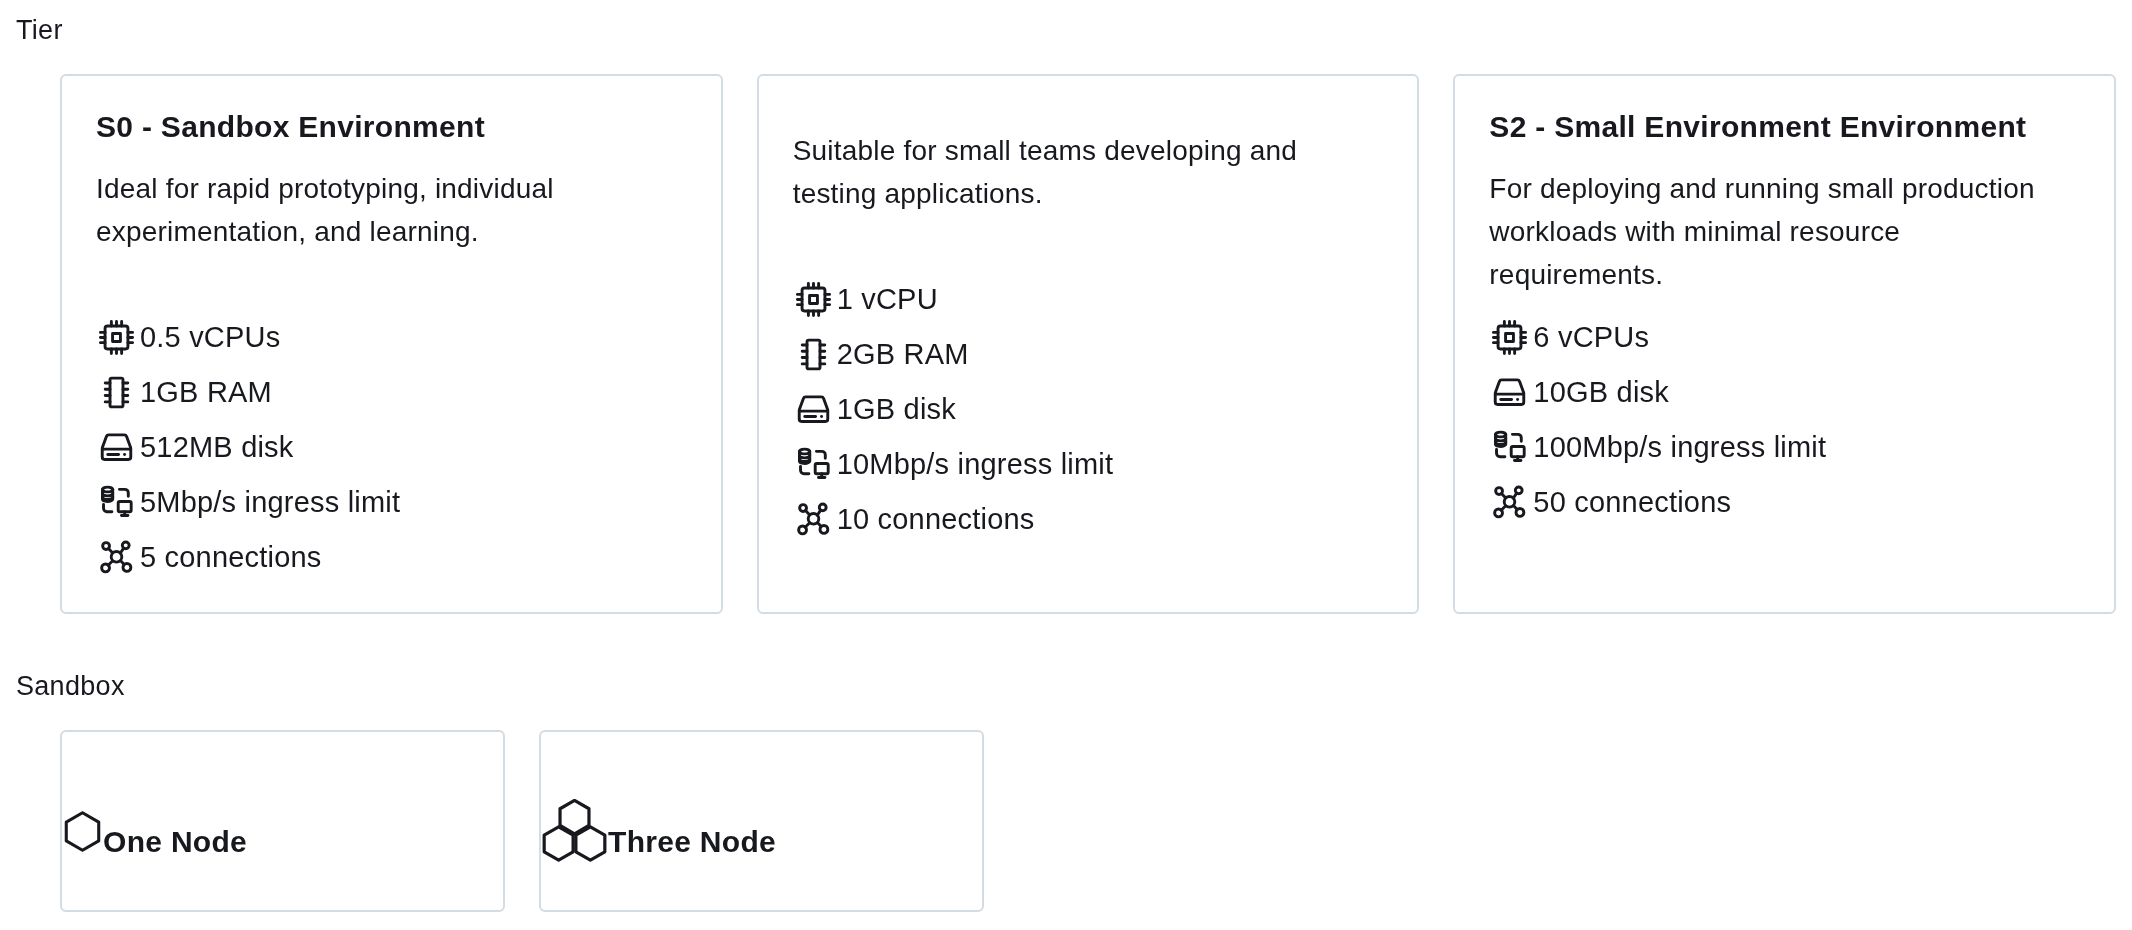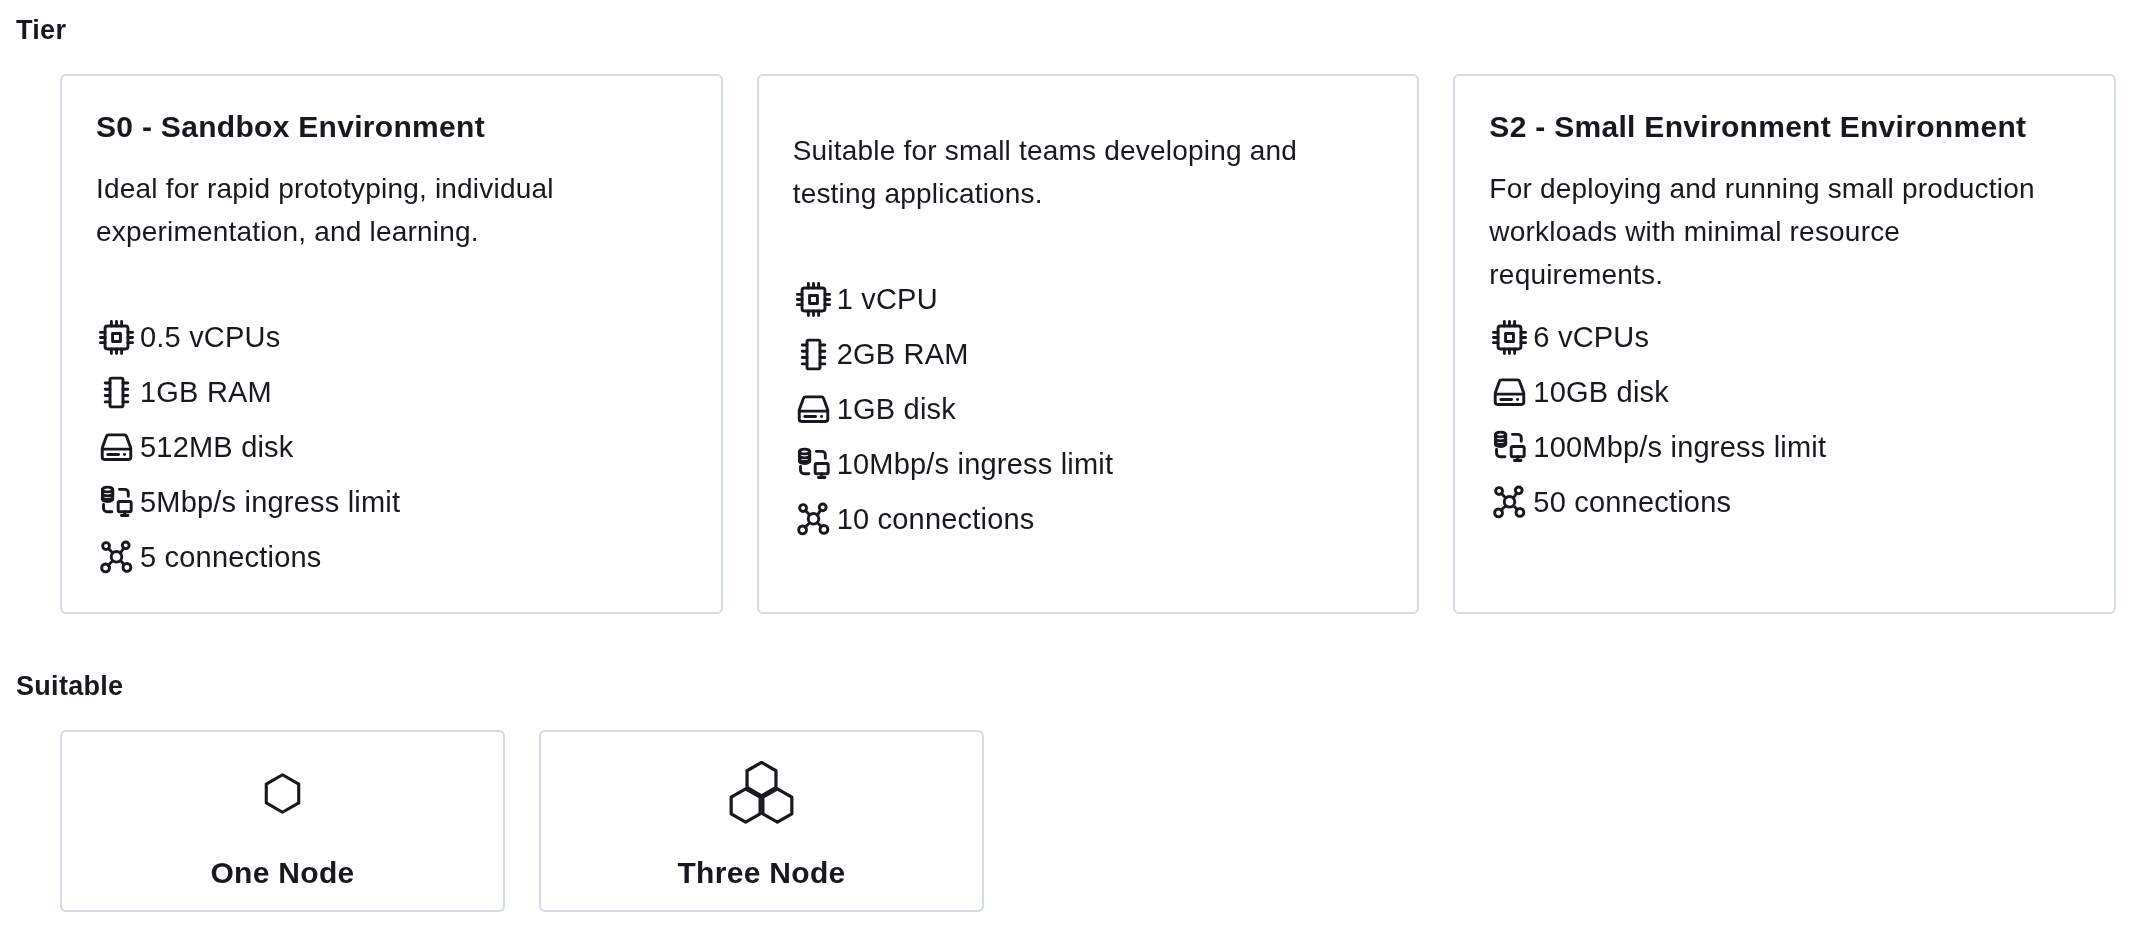--- a/index.html
+++ b/index.html
@@ -14,21 +14,21 @@
     background: var(--bg);
     color: var(--text);
     font-family: "Liberation Sans", sans-serif;
     overflow: hidden;
   }
   .page { padding: 14px 16px 0 16px; }
 
   .section-label {
     font-size: 27px;
     line-height: 32px;
-    font-weight: 700;
+    font-weight: 400;
     letter-spacing: 0.3px;
     color: var(--text);
   }
   .topology-label { margin-top: 56px; }
 
   .card-row { display: flex; gap: 34px; margin-top: 28px; margin-left: 44px; }
 
   .tier-card {
     flex: 1 1 0;
     height: 540px;
@@ -76,21 +76,21 @@
   }
 
   .topo-card {
     flex: 0 0 auto;
     width: 445px;
     height: 182px;
     border: 2px solid var(--border);
     border-radius: 6px;
     background: var(--bg);
     display: flex;
-    flex-direction: column;
+    flex-direction: row;
     align-items: center;
     padding-top: 20px;
     cursor: pointer;
   }
   .topo-icon-box {
     height: 82px;
     display: flex;
     align-items: center;
     justify-content: center;
     color: var(--text);
@@ -269,21 +269,21 @@
           <svg class="spec-icon" aria-hidden="true">
               <use href="#icon-connections"></use>
             </svg>
           <span class="spec-label">50 connections</span>
         </li>
       </ul>
     </div>
 
   </div>
 
-  <div class="section-label topology-label">Suitable</div>
+  <div class="section-label topology-label">Sandbox</div>
 
   <div class="card-row">
 
     <div class="topo-card">
       <div class="topo-icon-box">
         <svg width="41" height="41" viewBox="0 0 24 24" aria-hidden="true">
             <use href="#icon-hex"></use>
           </svg>
       </div>
       <div class="topo-label">One Node</div>

